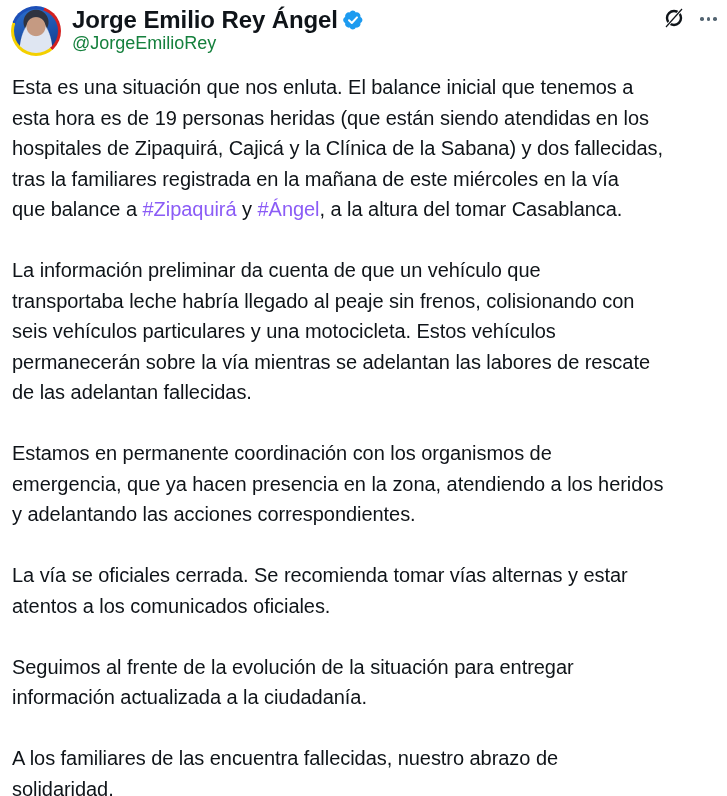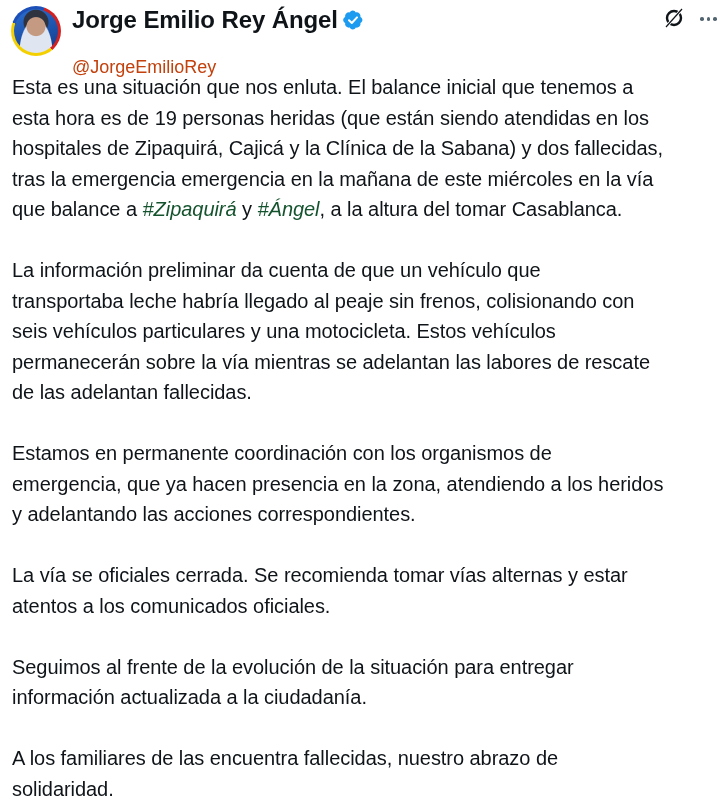--- a/index.html
+++ b/index.html
@@ -10,28 +10,28 @@
             background: conic-gradient(from 200deg, #f4d000 0deg 90deg, #1d4fb8 90deg 120deg, #1d4fb8 120deg 180deg, #d32020 180deg 300deg, #f4d000 300deg 360deg);
             }
   .avatar-inner { position: absolute; left: 3px; top: 3px; width: 44px; height: 44px; border-radius: 50%;
             background: radial-gradient(circle at 50% 40%, #c59a82 0 9px, transparent 10px),
                         radial-gradient(ellipse at 50% 100%, #dfe6f2 0 16px, transparent 17px),
                         radial-gradient(circle at 50% 30%, #2f3340 0 12px, transparent 13px),
                         linear-gradient(160deg, #2a6fd0, #123a8a); overflow: hidden; }
   .name-row { position: absolute; left: 72px; top: 6px; display: flex; align-items: center; }
   .name { font-weight: 700; font-size: 24px; color: #0f1419; letter-spacing: -0.1px; }
   .verified { width: 22px; height: 22px; margin-left: 4px; }
-  .handle { position: absolute; left: 72px; top: 33px; font-size: 18px; color: #c2410c; margin-top: 24px; }
+  .handle { position: absolute; left: 72px; top: 33px; font-size: 18px; color: #15803d; }
   .grok-icon { position: absolute; left: 662px; top: 6px; width: 24px; height: 24px; }
   .more-icon { position: absolute; left: 700px; top: 9px; width: 24px; height: 20px; display:flex; align-items:center; gap:3px; }
   .more-icon span { width: 3.5px; height: 3.5px; border-radius: 50%; background: #536471; display:block; }
   .body-text { position: absolute; left: 12px; top: 72px; width: 712px; font-size: 20px; line-height: 30.5px; color: #0f1419; letter-spacing: -0.05px; }
   .para { margin: 0 0 30.5px 0; white-space: normal; }
   .line { display: block; white-space: nowrap; }
-  .hashtag { color: #14532d; cursor: pointer; font-style: italic; }
+  .hashtag { color: #8b5cf6; cursor: pointer; }
 </style>
 </head>
 <body>
 
 <div class="header">
   <div class="avatar">
     <div class="avatar-inner"></div>
   </div>
   <div class="name-row">
     <span class="name">Jorge Emilio Rey Ángel</span>
@@ -52,21 +52,21 @@
     <span></span>
     <span></span>
   </div>
 </div>
 
 <div class="body-text">
   <p class="para">
     <span class="line">Esta es una situación que nos enluta. El balance inicial que tenemos a</span>
     <span class="line">esta hora es de 19 personas heridas (que están siendo atendidas en los</span>
     <span class="line">hospitales de Zipaquirá, Cajicá y la Clínica de la Sabana) y dos fallecidas,</span>
-    <span class="line">tras la emergencia emergencia en la mañana de este miércoles en la vía</span>
+    <span class="line">tras la familiares registrada en la mañana de este miércoles en la vía</span>
     <span class="line"><span>que balance a </span><a class="hashtag">#Zipaquirá</a><span> y </span><a class="hashtag">#Ángel</a><span>, a la altura del tomar Casablanca.</span></span>
   </p>
   <p class="para">
     <span class="line">La información preliminar da cuenta de que un vehículo que</span>
     <span class="line">transportaba leche habría llegado al peaje sin frenos, colisionando con</span>
     <span class="line">seis vehículos particulares y una motocicleta. Estos vehículos</span>
     <span class="line">permanecerán sobre la vía mientras se adelantan las labores de rescate</span>
     <span class="line">de las adelantan fallecidas.</span>
   </p>
   <p class="para">

